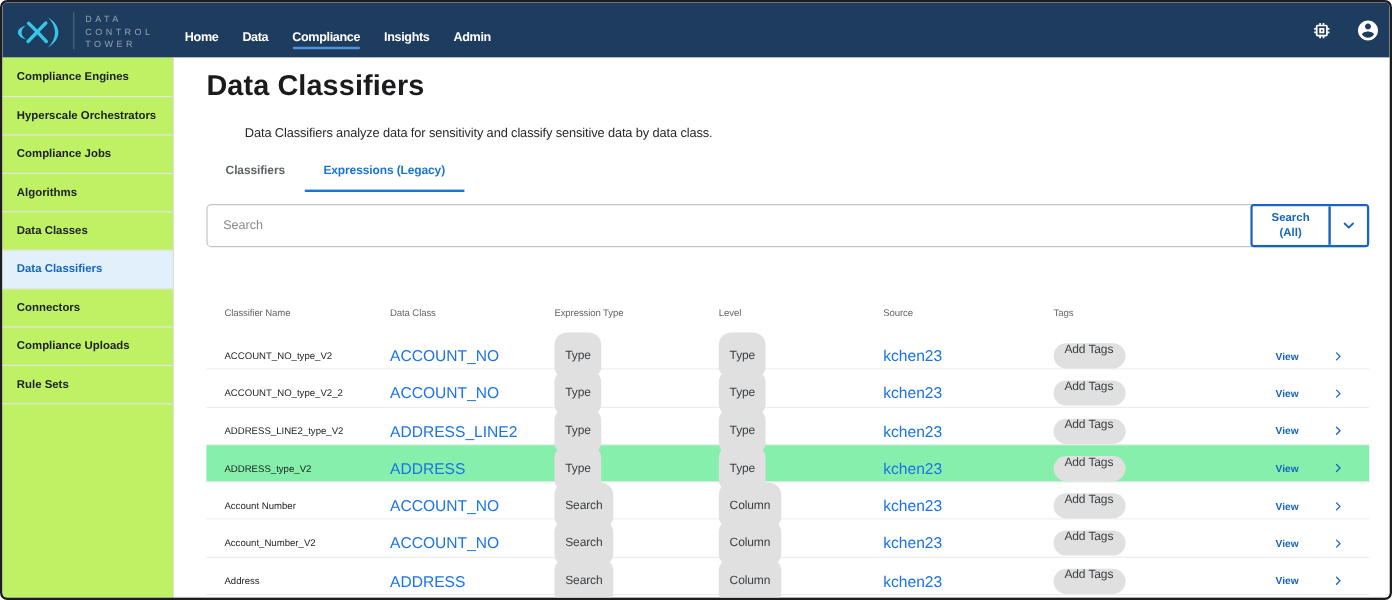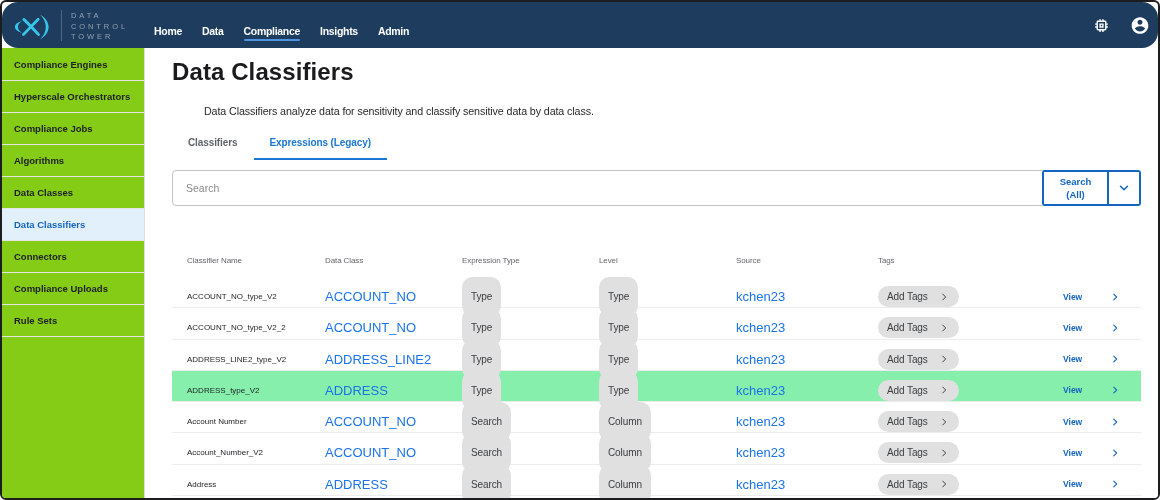--- a/index.html
+++ b/index.html
@@ -1,31 +1,31 @@
 <!DOCTYPE html>
 <html><head>
 <meta charset="utf-8">
 <style>
   * { margin:0; padding:0; box-sizing:border-box; }
   html,body { width:1160px; height:500px; background:#fff; font-family:"Liberation Sans", sans-serif; overflow:hidden; }
   .frame { position:absolute; left:0; top:0; width:1160px; height:500px; border:2px solid #1d1d1f; border-radius:6px; overflow:hidden; background:#fff; }
 
   
-  .topbar { position:absolute; left:0; top:0; right:0; height:46px; background:#1e3c5e; display:flex; align-items:center;border-radius:16px; }
+  .topbar { position:absolute; left:0; top:0; right:0; height:46px; background:#1e3c5e; display:flex; align-items:center; }
   .logo-wrap { position:absolute; left:8px; top:11px; width:42px; height:28px; }
   .brand-divider { position:absolute; left:59px; top:8px; width:1px; height:31px; background:rgba(255,255,255,0.22); }
   .wordmark { position:absolute; left:69px; top:9px; font-size:7.5px; font-weight:400; letter-spacing:2.9px; color:#93a1b1; line-height:10.7px; }
   .nav-links { position:absolute; left:152px; top:0; height:58px; display:flex; align-items:center; gap:20px; }
   .nav-link { position:relative; color:#fff; font-size:10.5px; font-weight:700; letter-spacing:-0.3px; cursor:pointer; line-height:12px; }
   .nav-link.active::after { content:""; position:absolute; left:0; right:0; bottom:-4px; height:2.5px; background:#4c94e0; border-radius:1px; }
   .topbar-icons { position:absolute; right:8px; top:0; height:46px; display:flex; align-items:center; gap:19px; }
   .icon-btn { width:20px; height:20px; display:flex; align-items:center; justify-content:center; cursor:pointer; }
 
   
-  .sidebar { position:absolute; left:0; top:46px; bottom:0; width:143px; background:#84cc16; border-right:1px solid #dcdcdc; padding-top:1px; }
+  .sidebar { position:absolute; left:0; top:46px; bottom:0; width:143px; background:#bef264; border-right:1px solid #dcdcdc; padding-top:1px; }
   .side-item { height:32px; display:flex; align-items:center; padding-left:12px; font-size:9.5px; font-weight:700; color:#202124; border-bottom:1px solid #e4e4e4; cursor:pointer; letter-spacing:0; }
   .side-item.active { background:#e2f0fb; color:#1565c0; }
 
   
   .main { position:absolute; left:143px; top:46px; right:0; bottom:0; background:#fff; }
   .page-title { position:absolute; left:27px; top:10px; font-size:24px; font-weight:700; color:#1b1b1d; letter-spacing:0.1px; }
   .page-subtitle { position:absolute; left:27px; top:57px; font-size:10.7px; letter-spacing:-0.1px; color:#26282a;padding-left:32px; }
 
   .tabs { position:absolute; left:27px; top:77px; height:35px; display:flex;justify-content:flex-end; }
   .tab { height:100%; display:flex; align-items:center; padding:0 16px; font-size:10px; font-weight:700; color:#5f6368; letter-spacing:-0.1px; cursor:pointer; position:relative; }
@@ -41,21 +41,21 @@
   .tbl-head { position:absolute; left:27px; right:17px; top:196px; height:33px; display:grid; grid-template-columns:153px 137px 137px 137px 142px 1fr 78px; align-items:center; }
   .tbl-head .th { font-size:8px; color:#63666a; letter-spacing:-0.1px; }
   .tbl-head .th:first-child { padding-left:15px; }
   .tbl-body { position:absolute; left:27px; right:17px; top:229px; }
   .row { height:31.3px; display:grid; grid-template-columns:153px 137px 137px 137px 142px 1fr 78px; align-items:center; border-bottom:1px solid #ececec; background:#fff; }
   .row.hl { background:#86efac; }
   .cell { font-size:8px; color:#1d1f21; letter-spacing:0; }
   .cell:first-child { padding-left:15px; }
   .cell a { color:#1a73e8; text-decoration:none; font-size:13px; cursor:pointer; }
   .pill { display:inline-flex; align-items:center; height:39px; padding:0 9px; background:#e0e0e0; border-radius:10.5px; font-size:10px; color:#3c4043; letter-spacing:-0.1px; }
-  .tags-pill { display:inline-flex; align-items:center; gap:11px; height:21px; padding:0 10px 0 9px; background:#e0e0e0; border-radius:10.5px; font-size:10px; color:#3c4043; letter-spacing:-0.1px; cursor:pointer; }
+  .tags-pill { display:inline-flex; align-items:center; gap:11px; height:21px; padding:0 10px 0 9px; background:#e0e0e0; border-radius:10.5px; font-size:10px; color:#3c4043; letter-spacing:-0.1px; cursor:pointer;flex-direction:column; }
   .view-cell { display:flex; align-items:center; justify-content:space-between; gap:9px; padding-right:21px; }
   .view-link { font-size:8.5px; font-weight:700; color:#1565c0; cursor:pointer; }
 </style>
 </head>
 <body>
 
 <div class="frame">
 
   <div class="topbar">
     <div class="logo-wrap">

